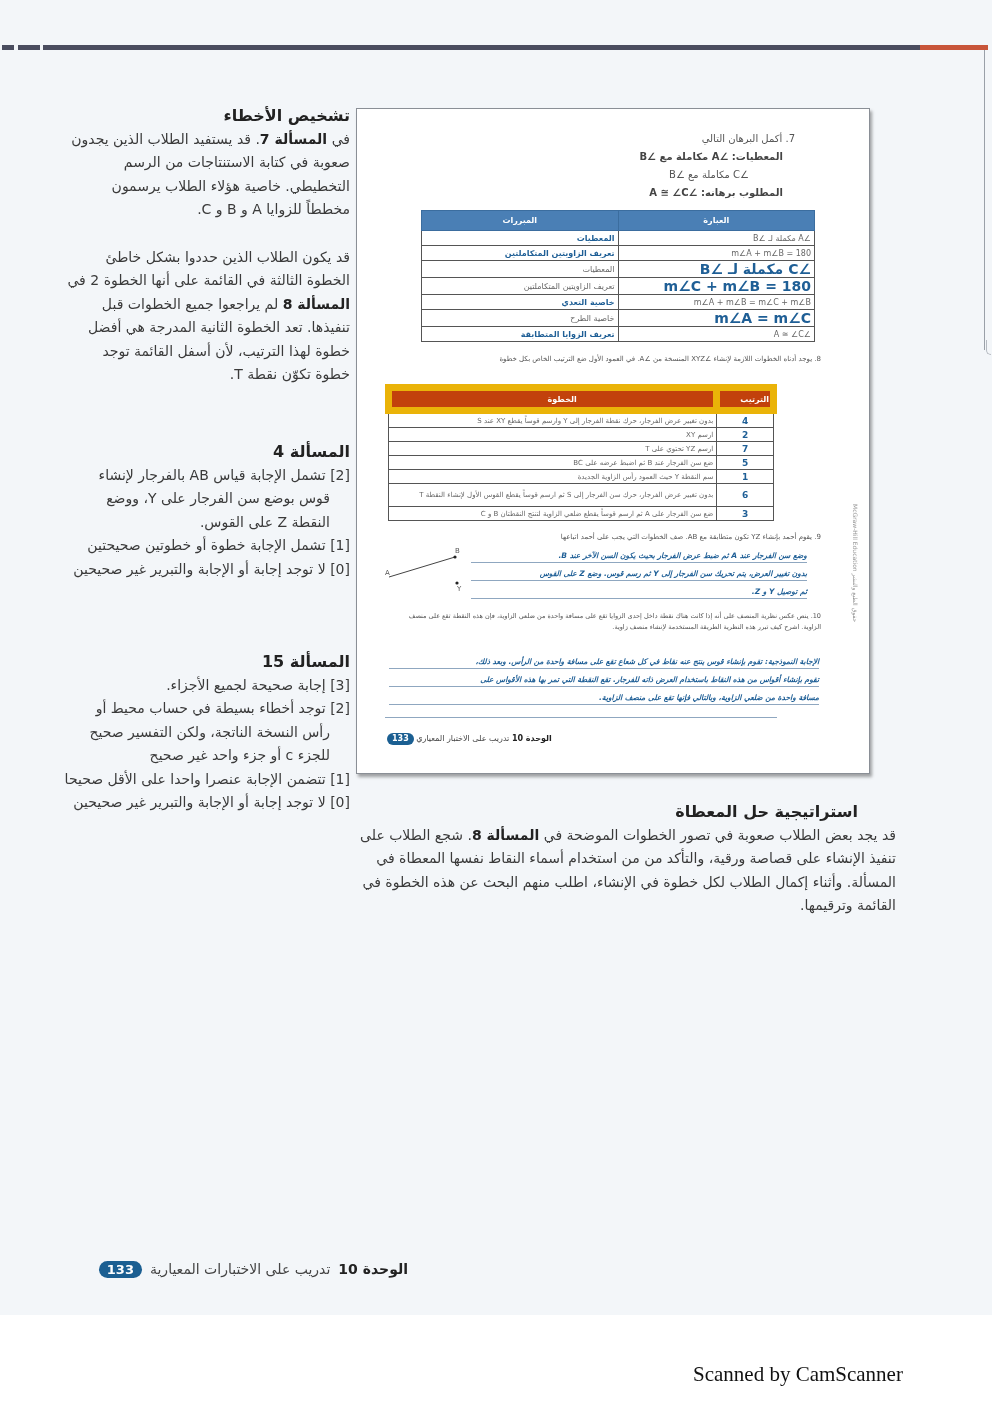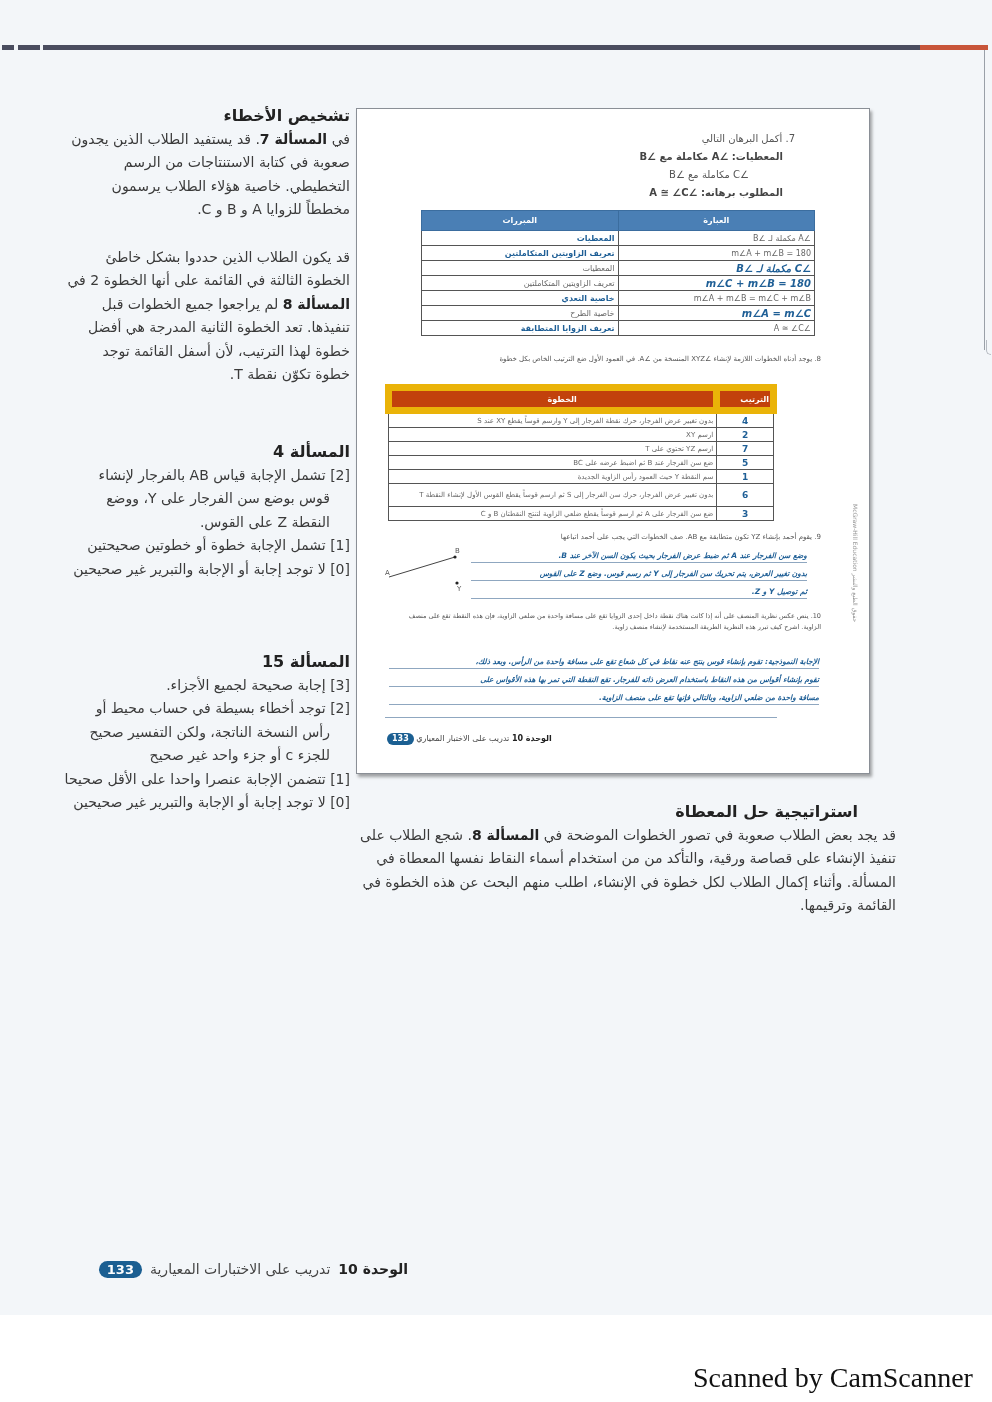--- a/index.html
+++ b/index.html
@@ -18,36 +18,36 @@
   .b{font-weight:bold;color:#222;}
   .rubric{padding-right:20px;text-indent:-20px;}
 
   .scan{position:absolute;left:356px;top:108px;width:512px;height:664px;background:#fff;border:1px solid #8a8f96;box-shadow:2px 3px 3px rgba(0,0,0,.35);}
   .scan .txt{position:absolute;font-size:10px;color:#555;direction:rtl;text-align:right;line-height:12px;}
   table{border-collapse:collapse;font-size:8px;}
   .t1{position:absolute;left:28px;top:101px;width:394px;margin-left:36px;}
   .t1 th{background:#4a7fb5;color:#fff;height:17px;font-weight:bold;border:1px solid #3b6d9f;}
   .t1 td{height:14px;border:1px solid #555;padding:0 3px;direction:rtl;text-align:right;color:#666;}
   .t1 td.bl{color:#1f5f96;font-weight:bold;}
-  .t1 td.lg{font-size:10px;font-style:italic;}
+  .t1 td.lg{font-size:14px;}
   .t2{position:absolute;left:28px;top:275px;width:392px;}
   .t2 th{background:#c2410c;color:#fff;height:14px;font-weight:bold;border:7px solid #eab308;padding-left:20px;}
   .t2 td{height:13px;border:1px solid #555;padding:0 3px;direction:rtl;text-align:right;color:#666;font-size:7px;}
   .t2 td.n{width:18px;text-align:center;color:#1f5f96;font-weight:bold;font-size:9px;}
   .ansline{position:absolute;border-bottom:1px solid #8fa7c0;font-size:7.5px;color:#1f5f96;font-weight:bold;direction:rtl;text-align:right;font-style:italic;line-height:13px;}
   .inner-footer{position:absolute;left:30px;top:624px;font-size:8px;color:#444;direction:rtl;}
   .pill{display:inline-block;background:#1b5f92;color:#fff;border-radius:8px;padding:0 5px;font-size:8px;font-weight:bold;line-height:12px;}
   .vert{position:absolute;left:492px;top:395px;width:10px;height:200px;font-size:6px;color:#999;writing-mode:vertical-rl;}
 
   .strategy{position:absolute;left:360px;top:800px;width:536px;font-size:14px;line-height:23.5px;color:#3a3a3a;}
 
   .footer{position:absolute;left:58px;top:1257px;width:350px;height:24px;direction:rtl;font-size:14px;color:#444;display:flex;align-items:center;gap:8px;}
   .footer .num{background:#1b5f92;color:#fff;border-radius:12px;padding:1px 8px;font-size:13px;font-weight:bold;}
 
-  .camscanner{position:absolute;left:693px;top:1362px;font-family:"Liberation Serif",serif;font-size:28px;color:#111;}
+  .camscanner{position:absolute;left:693px;top:1362px;font-family:"Liberation Serif",serif;font-size:21px;color:#111;}
 </style>
 </head>
 <body>
 
 <div class="page">
   <div class="topbar"></div>
   <div class="topbar-notch1"></div>
   <div class="topbar-notch2"></div>
   <div class="topbar-accent"></div>
   <div class="right-edge"></div>

